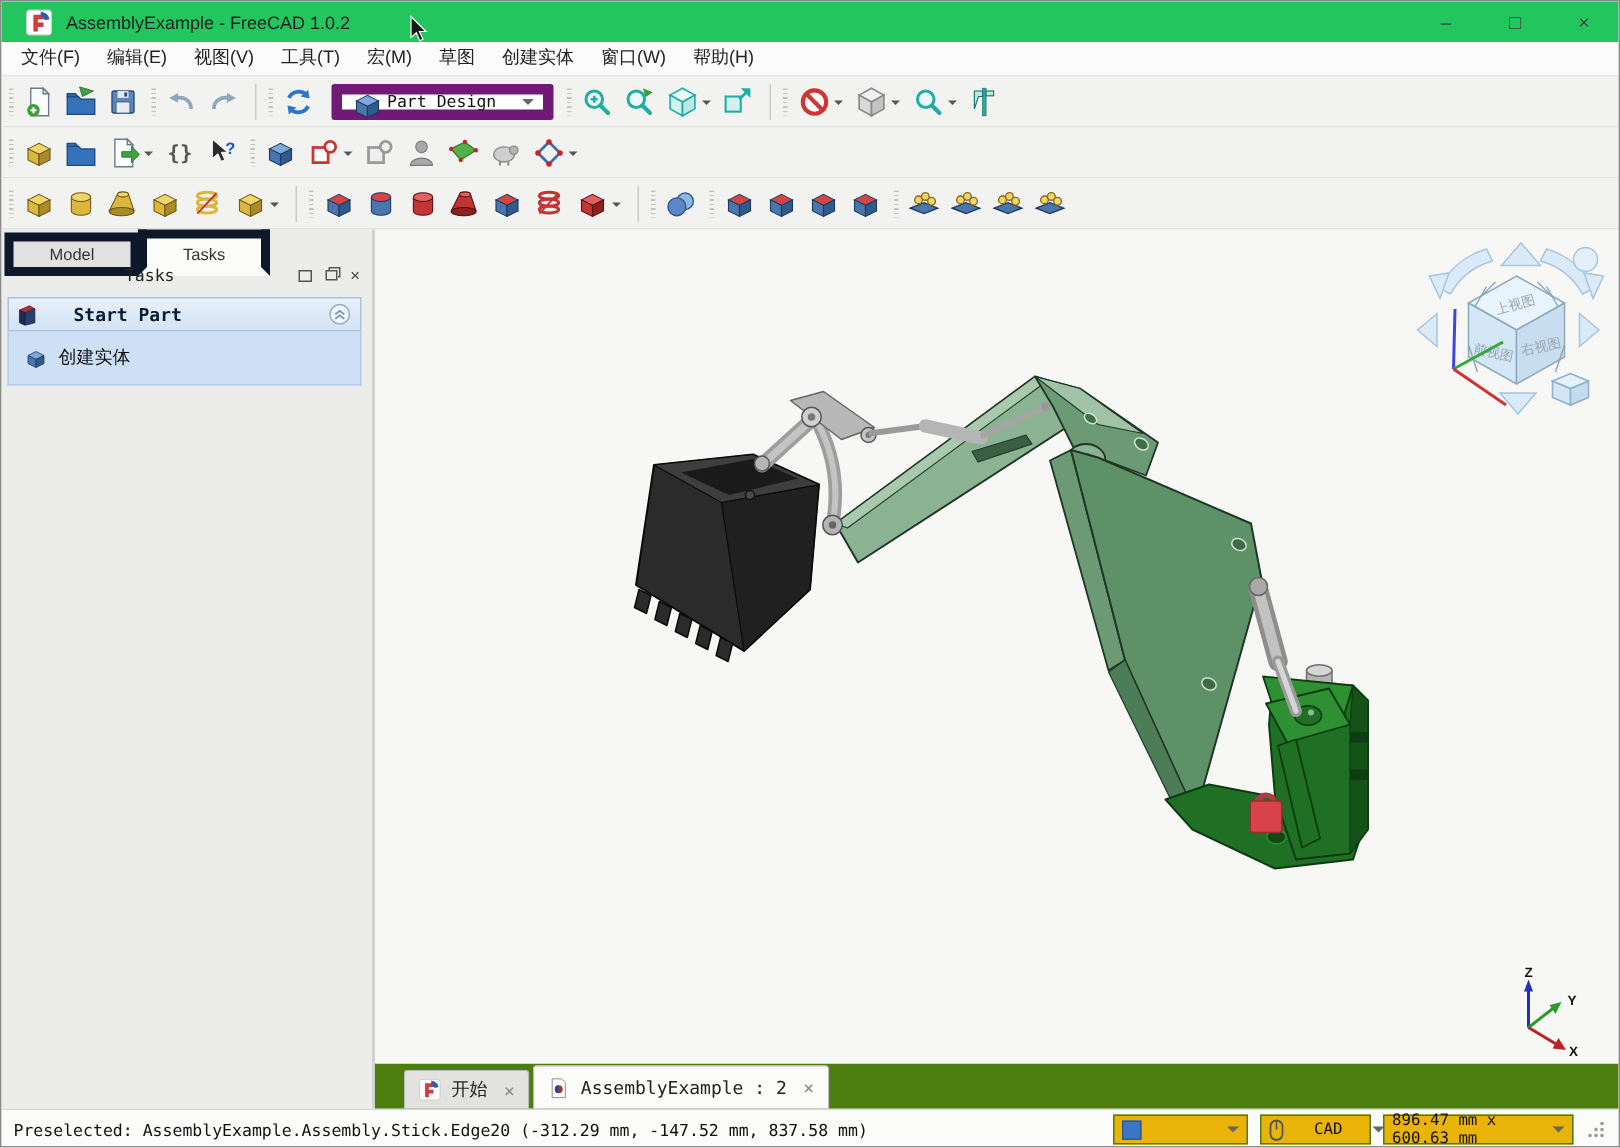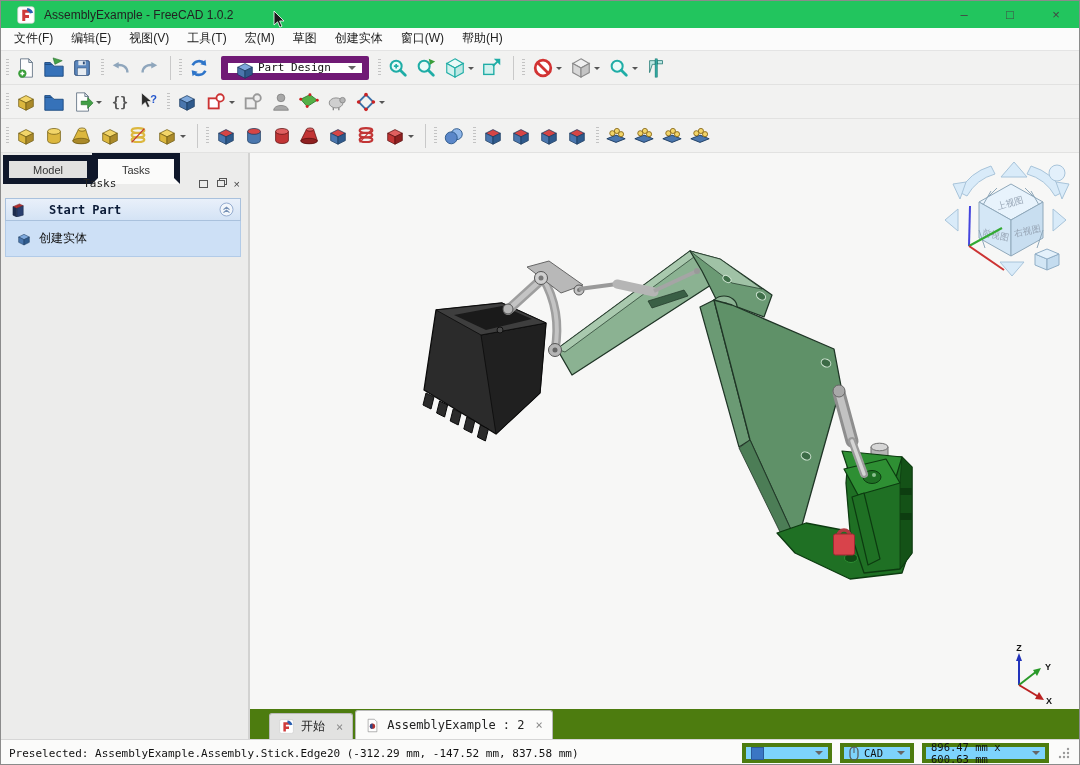--- a/index.html
+++ b/index.html
@@ -64,21 +64,21 @@
   .doctab{height:26px;display:flex;align-items:center;gap:7px;padding:0 9px;margin-right:2px;
      background:#e2e2e1;border:1px solid #b9b9b9;border-bottom:none;border-radius:3px 3px 0 0;
      font-family:"DejaVu Sans Mono",monospace;font-size:12px;color:#222;}
   .doctab.active{background:#fbfbfa;height:29px;}
   .tab-close{color:#8a8a8a;font-size:12px;margin-left:4px;}
 
   
   #statusbar{height:27px;display:flex;align-items:center;background:#fbfbfa;border-top:1px solid #d6d6d6;
      padding:0 8px;font-family:"DejaVu Sans Mono",monospace;font-size:11px;color:#111;}
   #status-right{margin-left:auto;display:flex;align-items:center;gap:8px;}
-  .scombo{height:20px;background:#7dd3fc;border:4px solid #4d7c0f;display:flex;align-items:center;gap:5px;
+  .scombo{height:20px;background:#eab308;border:1px solid #4d7c0f;display:flex;align-items:center;gap:20px;
      padding:0 5px;font-size:10.5px;font-family:"DejaVu Sans Mono",monospace;color:#111;}
   .swatch{width:13px;height:13px;background:#3a76c4;border:1px solid #2a5a9a;}
   #resize-grip{width:14px;height:14px;}
 
   
   #cursor{position:absolute;left:272px;top:9px;z-index:99;}
 </style>
 </head>
 <body>
 

